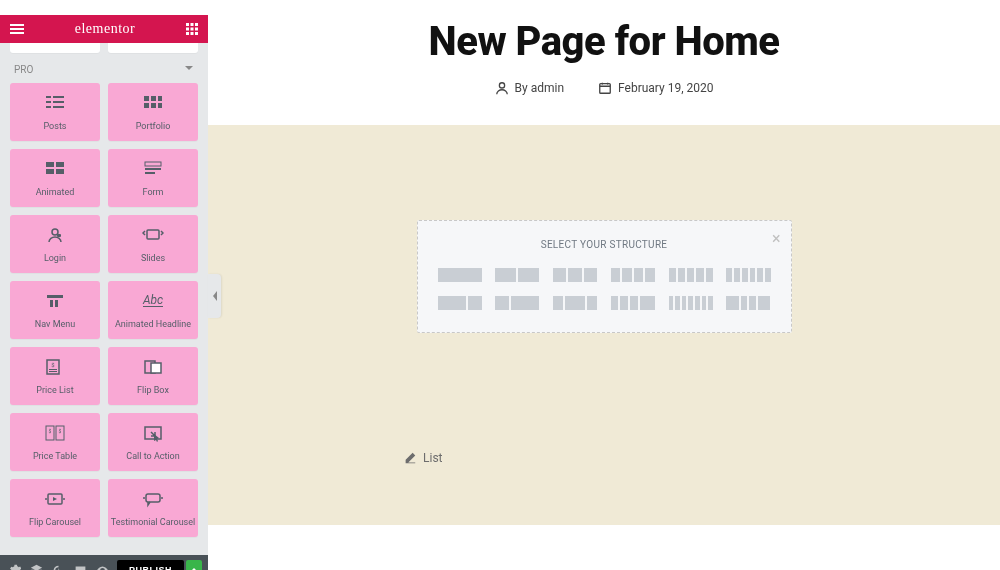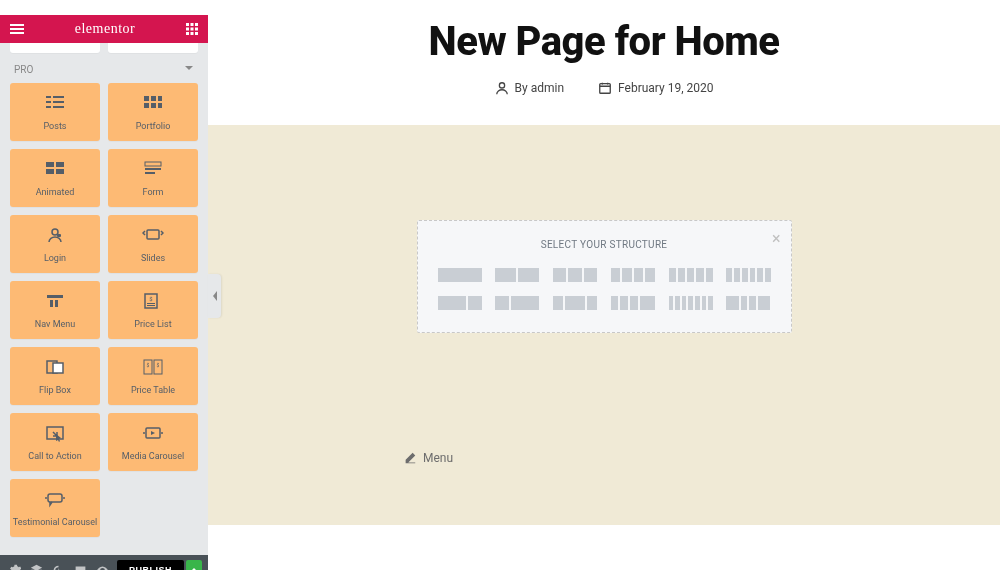--- a/index.html
+++ b/index.html
@@ -11,21 +11,21 @@
 .logo { font-family: cursive; font-size: 14px; font-weight: 500; letter-spacing: 0.5px; }
 .hamburger, .grid-menu { display: flex; align-items: center; justify-content: center; cursor: pointer; }
 .hamburger svg, .grid-menu svg { fill: #fff; }
 
 .widget-area { flex: 1; overflow-y: auto; padding: 0 10px; }
 .pro-header { display: flex; justify-content: space-between; align-items: center; padding: 10px 4px 8px; font-size: 10px; color: #888; }
 .pro-chevron { cursor: pointer; }
 .pro-chevron svg { width: 10px; height: 10px; fill: #888; }
 
 .widget-grid { display: grid; grid-template-columns: 1fr 1fr; gap: 8px; padding-bottom: 10px; }
-.widget-card { background: #fdba74; border-radius: 3px; height: 58px; display: flex; flex-direction: column; align-items: center; justify-content: center; gap: 8px; cursor: grab; box-shadow: 0 1px 1px rgba(0,0,0,0.03); }
+.widget-card { background: #f9a8d4; border-radius: 3px; height: 58px; display: flex; flex-direction: column; align-items: center; justify-content: center; gap: 8px; cursor: grab; box-shadow: 0 1px 1px rgba(0,0,0,0.03); }
 .widget-card .icon { color: #555e68; font-size: 18px; height: 20px; display: flex; align-items: center; justify-content: center; }
 .widget-card .icon svg { fill: #555e68; }
 .widget-card .label { font-size: 9px; color: #555e68; text-align: center; line-height: 1.2; }
 
 .sidebar-footer { height: 30px; background: #495157; display: flex; align-items: center; padding: 0 6px; gap: 6px; }
 .footer-icon { width: 18px; height: 18px; display: flex; align-items: center; justify-content: center; cursor: pointer; }
 .footer-icon svg { fill: #c2c4c6; width: 13px; height: 13px; }
 .publish-group { margin-left: auto; display: flex; gap: 2px; }
 .publish-btn { background: #000000; color: #fff; font-size: 9px; font-weight: 600; letter-spacing: 0.5px; padding: 5px 12px; border-radius: 2px; cursor: pointer; border: none; }
 .publish-caret { background: #39b54a; width: 16px; display: flex; align-items: center; justify-content: center; border-radius: 2px; cursor: pointer; }
@@ -171,20 +171,26 @@
             <svg width="22" height="18" viewBox="0 0 22 18">
               <rect x="3" y="3" width="16" height="3" fill="#555e68"></rect>
               <rect x="6" y="8" width="3" height="7" fill="#555e68"></rect>
               <rect x="11" y="8" width="3" height="7" fill="#555e68"></rect>
             </svg>
           </div>
           <div class="label">Nav Menu</div>
         </div>
         <div class="widget-card">
           <div class="icon">
+            <div style="font-size:12px;font-style:italic;border-bottom:1px solid #555e68;line-height:1;">Abc</div>
+          </div>
+          <div class="label">Animated Headline</div>
+        </div>
+        <div class="widget-card">
+          <div class="icon">
             <svg width="22" height="18" viewBox="0 0 22 18">
               <rect x="3" y="2" width="12" height="14" fill="none" stroke="#555e68" stroke-width="1.5"></rect>
               <text x="9" y="9" font-size="6" fill="#555e68" text-anchor="middle">$</text>
               <rect x="5" y="11" width="8" height="1" fill="#555e68"></rect>
               <rect x="5" y="13" width="8" height="1" fill="#555e68"></rect>
             </svg>
           </div>
           <div class="label">Price List</div>
         </div>
         <div class="widget-card">
@@ -219,21 +225,21 @@
         </div>
         <div class="widget-card">
           <div class="icon">
             <svg width="22" height="18" viewBox="0 0 22 18">
               <rect x="4" y="4" width="14" height="10" rx="1" fill="none" stroke="#555e68" stroke-width="1.5"></rect>
               <path d="M9 7v4l4-2z" fill="#555e68"></path>
               <circle cx="2" cy="9" r="1" fill="#555e68"></circle>
               <circle cx="20" cy="9" r="1" fill="#555e68"></circle>
             </svg>
           </div>
-          <div class="label">Media Carousel</div>
+          <div class="label">Flip Carousel</div>
         </div>
         <div class="widget-card">
           <div class="icon">
             <svg width="22" height="18" viewBox="0 0 22 18">
               <rect x="4" y="4" width="14" height="8" rx="2" fill="none" stroke="#555e68" stroke-width="1.5"></rect>
               <path d="M8 12l-2 3v-3" fill="none" stroke="#555e68" stroke-width="1.5"></path>
               <circle cx="2" cy="8" r="1" fill="#555e68"></circle>
               <circle cx="20" cy="8" r="1" fill="#555e68"></circle>
             </svg>
           </div>
@@ -381,16 +387,16 @@
               <div class="col" style="flex: 1 1 0%;"></div>
               <div class="col" style="flex: 2 1 0%;"></div>
             </div>
           </div>
         </div>
     </div>
     <div class="edit-link">
       <svg viewBox="0 0 16 16">
           <path d="M11 2l3 3-8 8H3v-3l8-8zm-8 11h11v1H3z"></path>
         </svg>
-      <span>Menu</span>
+      <span>List</span>
     </div>
   </div>
 </div>
 
 </body></html>

